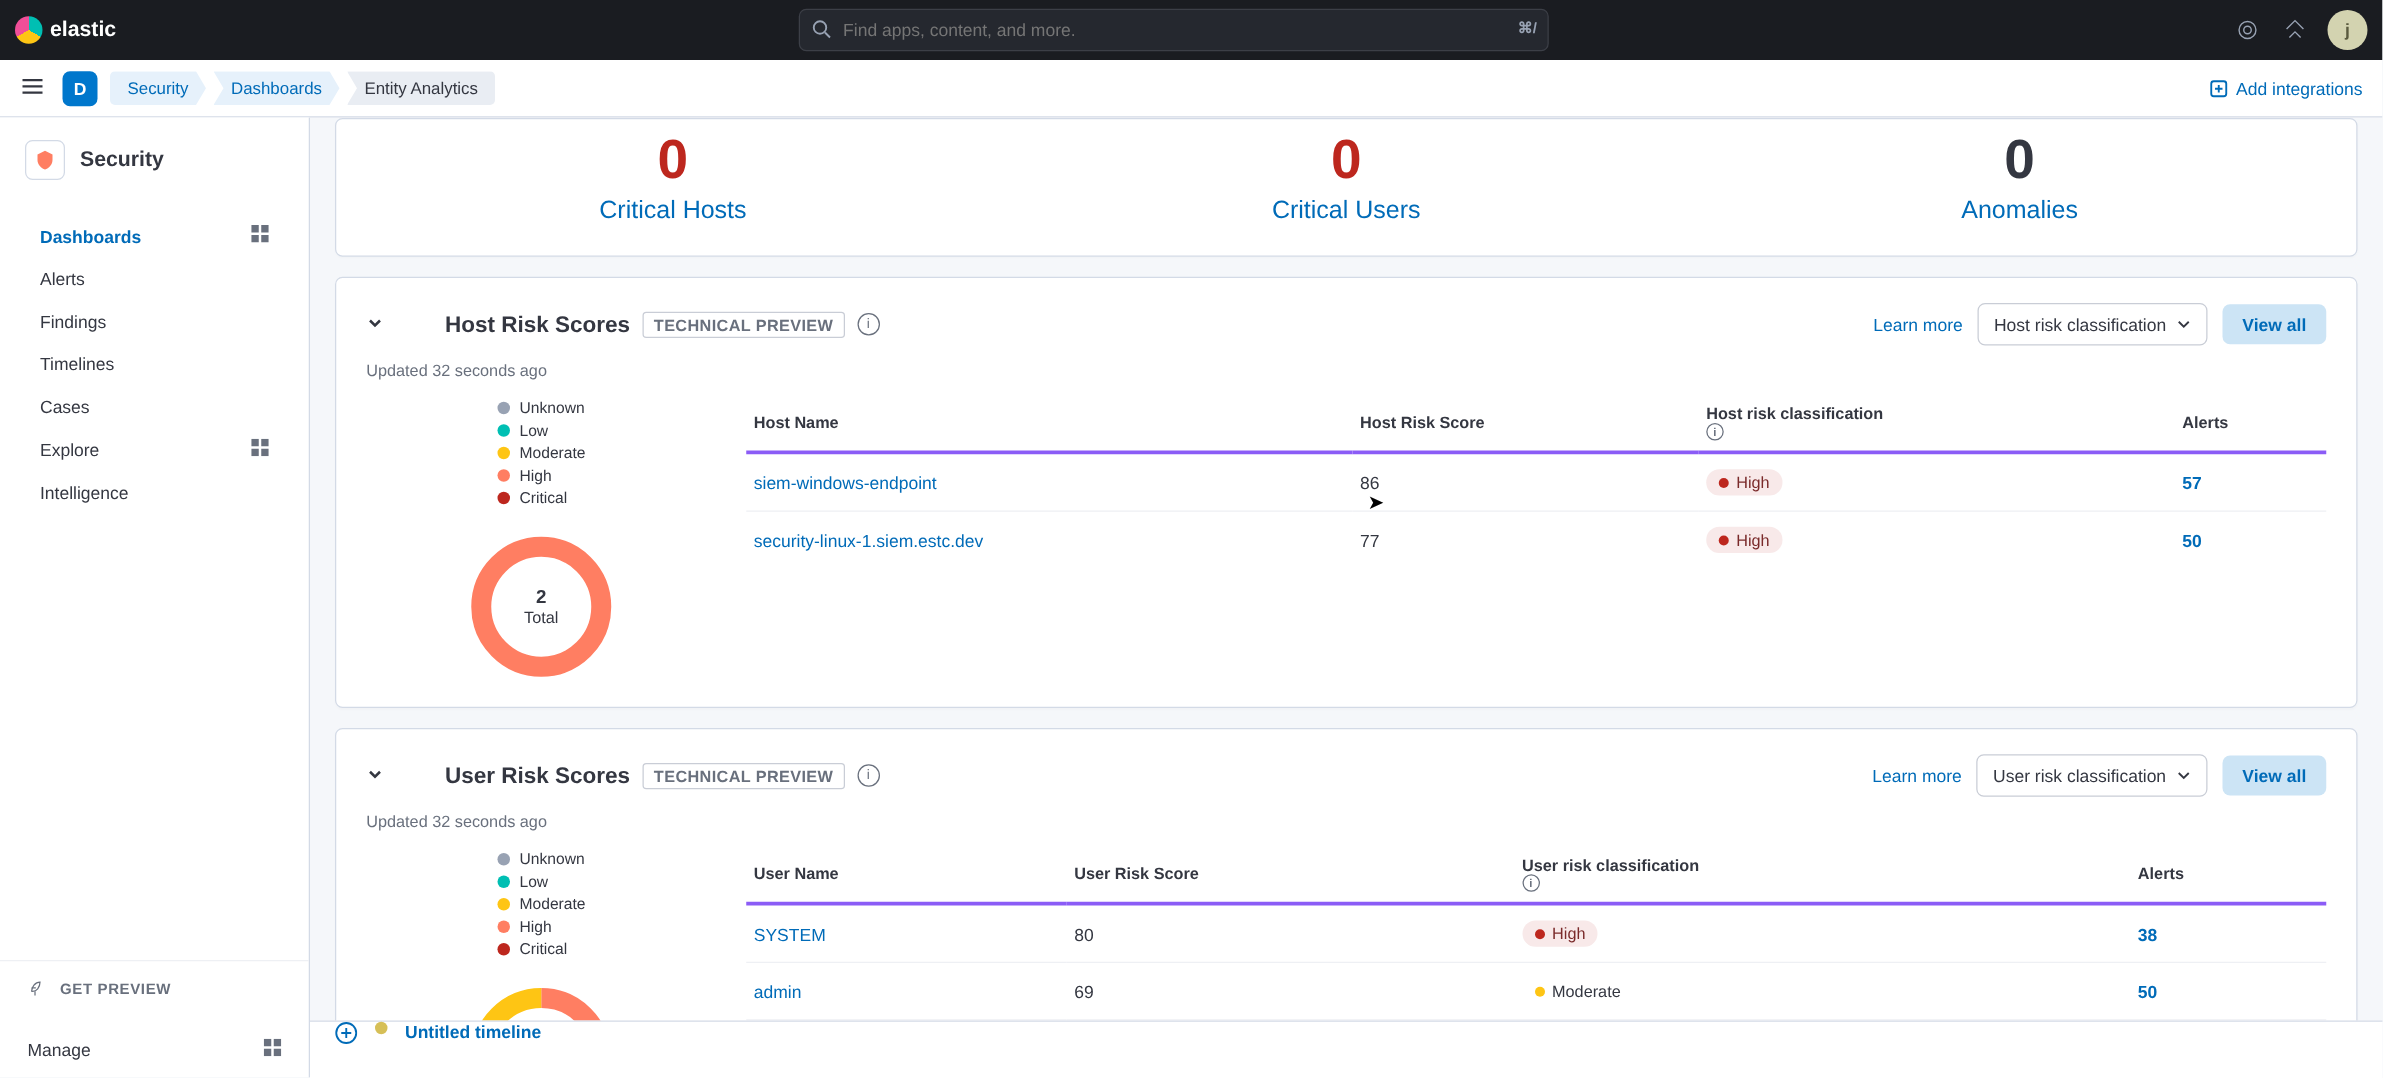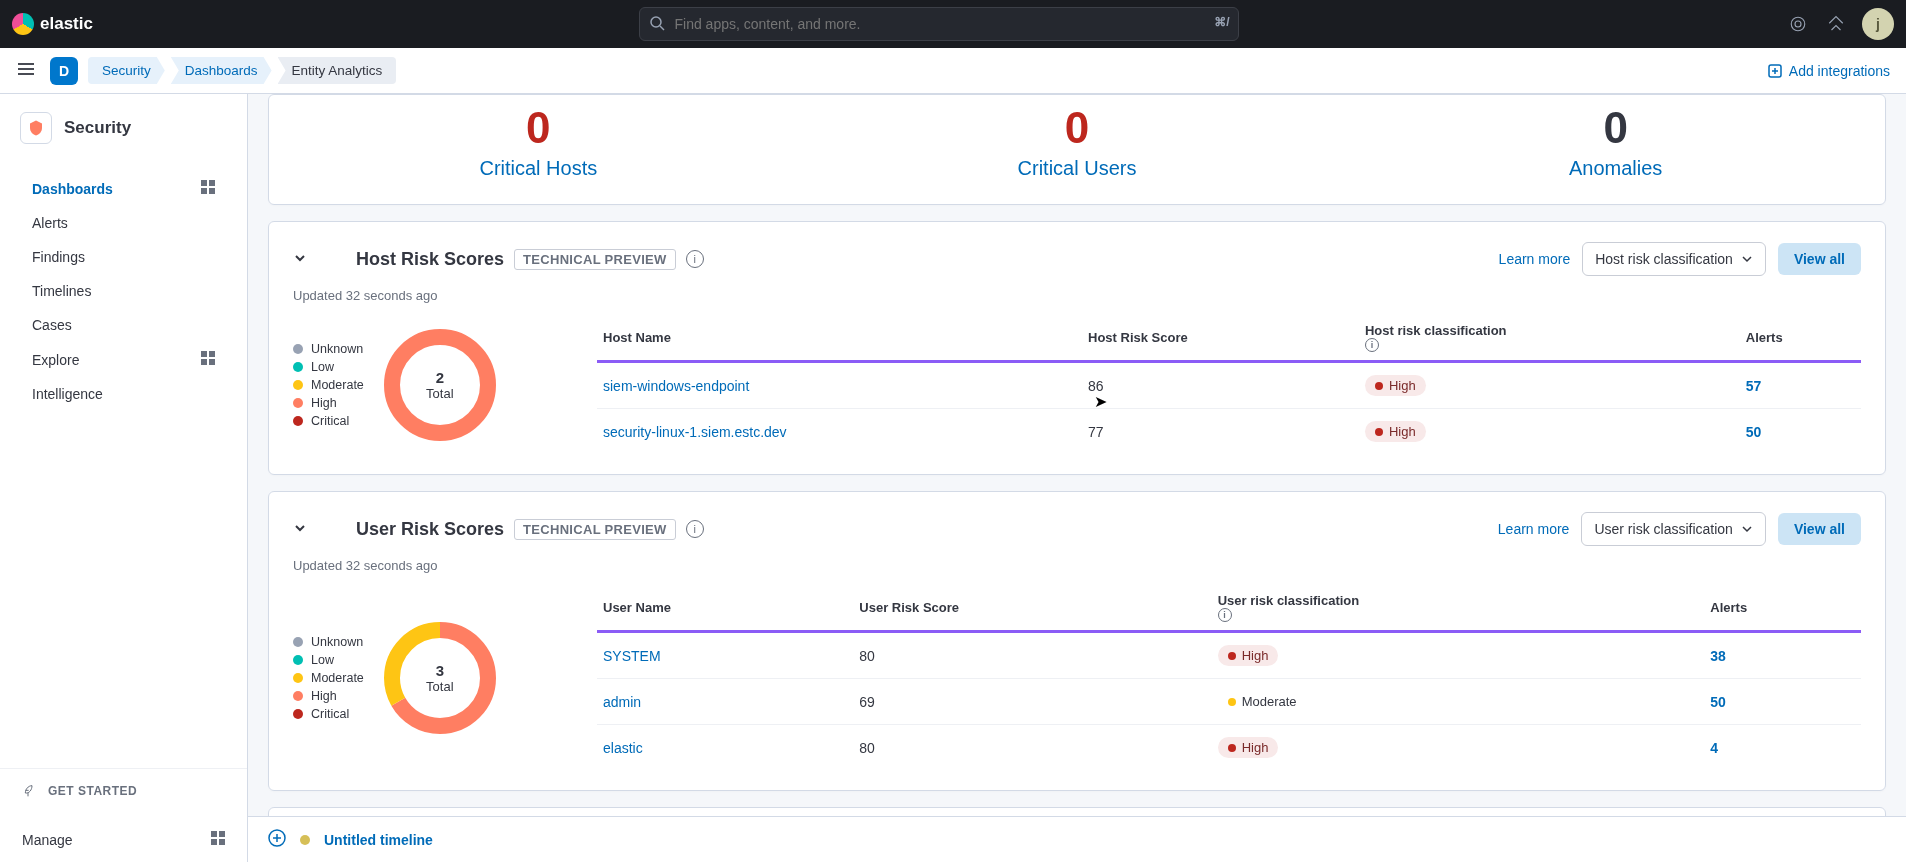--- a/index.html
+++ b/index.html
@@ -60,21 +60,21 @@
 .section-title { font-size:18px; font-weight:700;margin-left:39px;}
 .badge-preview { border:1px solid #c9cdd6; color:#69707d; font-size:13px; font-weight:700; padding:2px 8px; border-radius:3px; letter-spacing:.3px;}
 .info-circle { width:18px; height:18px; border:1.5px solid #69707d; border-radius:50%; display:flex; align-items:center; justify-content:center; font-size:11px; color:#69707d;}
 .section-head-right { margin-left:auto; display:flex; align-items:center; gap:12px;}
 .learn-link { color:#006bb8; font-weight:500;}
 .select-classif { border:1px solid #c9cdd6; border-radius:6px; padding:8px 12px; display:flex; align-items:center; gap:8px; cursor:pointer; background:#fff;}
 .viewall-btn { background:#cce4f5; color:#006bb8; border-radius:6px; padding:8px 16px; font-weight:600; cursor:pointer;}
 .updated-text { color:#69707d; font-size:13px; margin-top:12px;}
 
 .section-body { display:flex; gap:24px; margin-top:12px;}
-.legend-chart { width:280px; display:flex; gap:16px; align-items:center;}
+.legend-chart { width:280px; display:flex; gap:16px; align-items:center;flex-direction:column;}
 .legend { font-size:12.5px; color:#343741;}
 .legend-item { display:flex; align-items:center; gap:8px; margin:4px 0;}
 .legend-dot { width:10px; height:10px; border-radius:50%;}
 .donut { position:relative; width:120px; height:120px;}
 .donut svg { transform: rotate(-90deg);}
 .donut-center { position:absolute; inset:0; display:flex; flex-direction:column; align-items:center; justify-content:center; font-size:13px;}
 .donut-center .num { font-weight:700; font-size:15px;}
 
 .risk-table { flex:1;}
 .risk-table table { width:100%; border-collapse:collapse;}
@@ -82,21 +82,21 @@
 .risk-table td { padding:12px 6px; border-bottom:1px solid #eef0f4; font-size:14px;}
 .risk-table tr:last-child td { border-bottom:none;}
 .host-link { color:#006bb8; font-weight:500;}
 .risk-badge { display:inline-flex; align-items:center; gap:6px; background:#f8e9e9; color:#7a2a2a; padding:3px 10px; border-radius:12px; font-size:13px;}
 .risk-badge .dot{ width:8px; height:8px; border-radius:50%; background:#bd271e;}
 .risk-badge.mod { background:transparent; color:#343741;}
 .risk-badge.mod .dot { background:#fec514;}
 .alerts-link { color:#006bb8; font-weight:600;}
 
 
-.timeline-bar { position:absolute; left:0; right:0; bottom:0; height:46px; background:#fff; border-top:1px solid #d3dae6; display:flex; align-items:center; padding:0 20px; gap:14px;}
+.timeline-bar { position:absolute; left:0; right:0; bottom:0; height:46px; background:#fff; border-top:1px solid #d3dae6; display:flex; align-items:flex-start; padding:0 20px; gap:14px;}
 .timeline-plus { color:#006bb8; cursor:pointer;}
 .timeline-dot { width:10px; height:10px; border-radius:50%; background:#d6bf57;}
 .timeline-text { color:#006bb8; font-weight:600;}
 
 .cursor-pointer { position:absolute; left:846px; top:298px; font-size:16px; pointer-events:none; color:#000;}
 
 </style>
 </head>
 <body>
 
@@ -207,21 +207,21 @@
         </div>
       </div>
     <div class="sidebar-spacer"></div>
     <div class="sidebar-footer">
       <div class="get-started">
         <svg width="16" height="16" viewBox="0 0 24 24" fill="none" stroke="currentColor" stroke-width="1.5">
             <path d="M5 15 C5 10 9 4 15 4 C15 10 11 16 5 15 Z"></path>
             <path d="M9 15 L9 20"></path>
             <path d="M5 11 L0 11" transform="translate(5,0)"></path>
           </svg>
-        <span>GET STARTED</span>
+        <span>GET PREVIEW</span>
       </div>
       <div class="manage-row">
         <span>Manage</span>
         <span class="nav-grid-icon">
           <svg width="14" height="14" viewBox="0 0 14 14" fill="currentColor">
               <rect x="0" y="0" width="6" height="6"></rect>
               <rect x="8" y="0" width="6" height="6"></rect>
               <rect x="0" y="8" width="6" height="6"></rect>
               <rect x="8" y="8" width="6" height="6"></rect>
             </svg>

